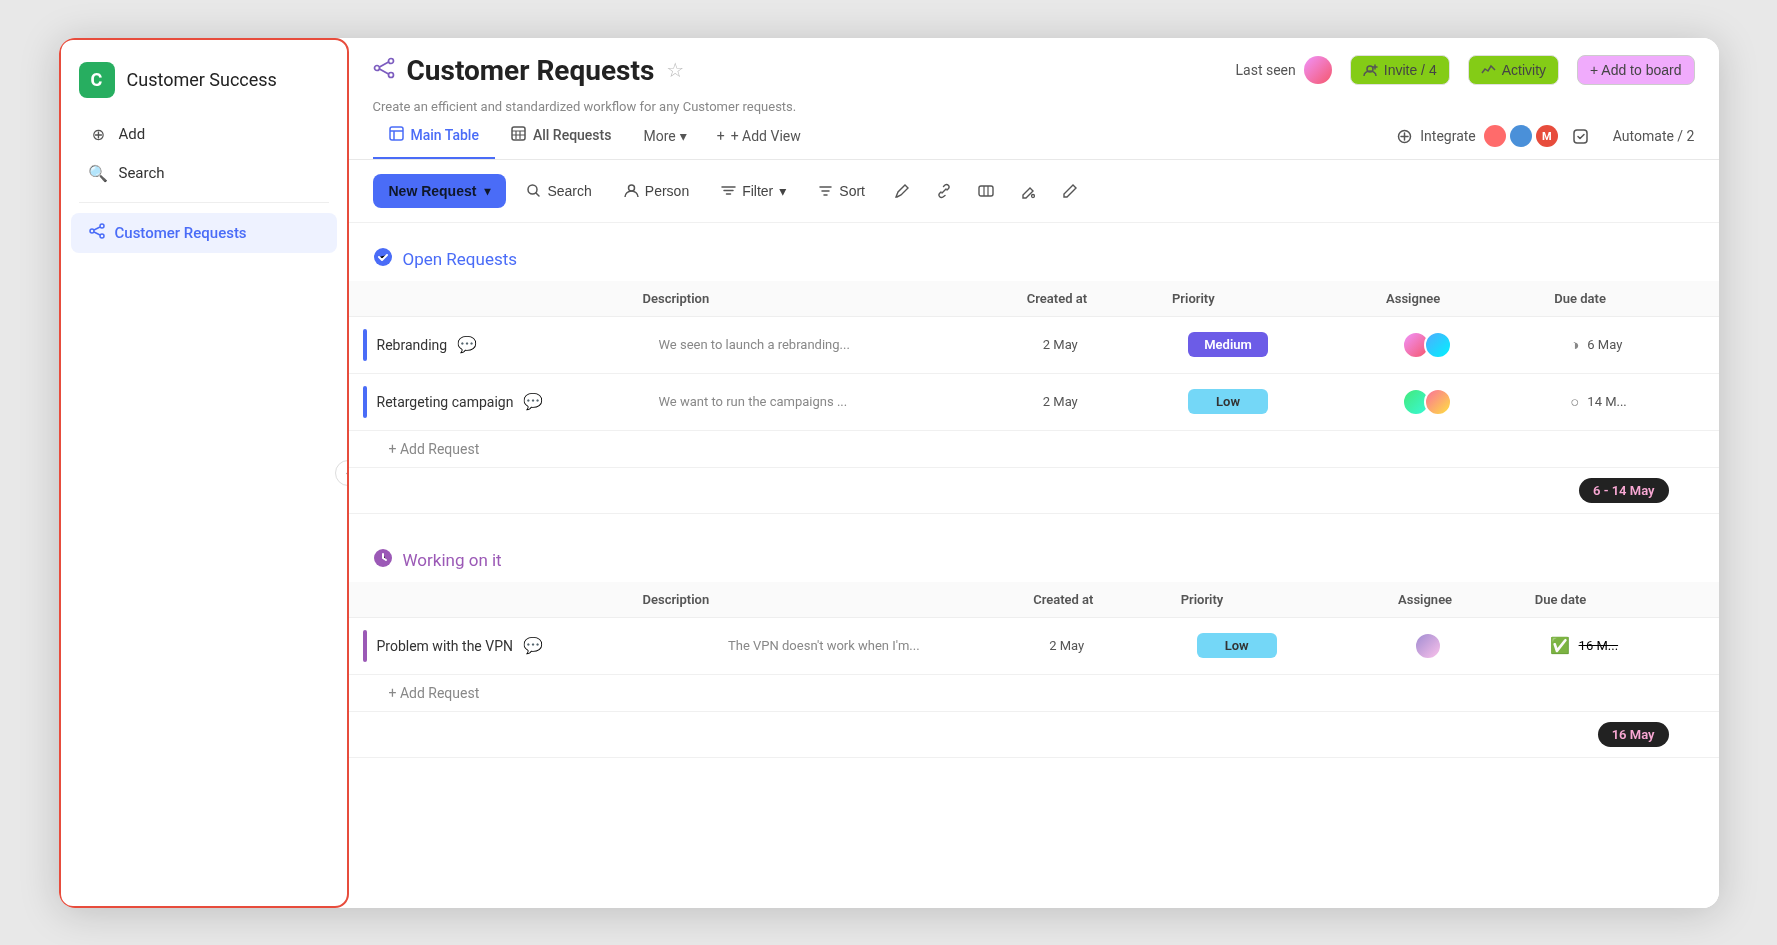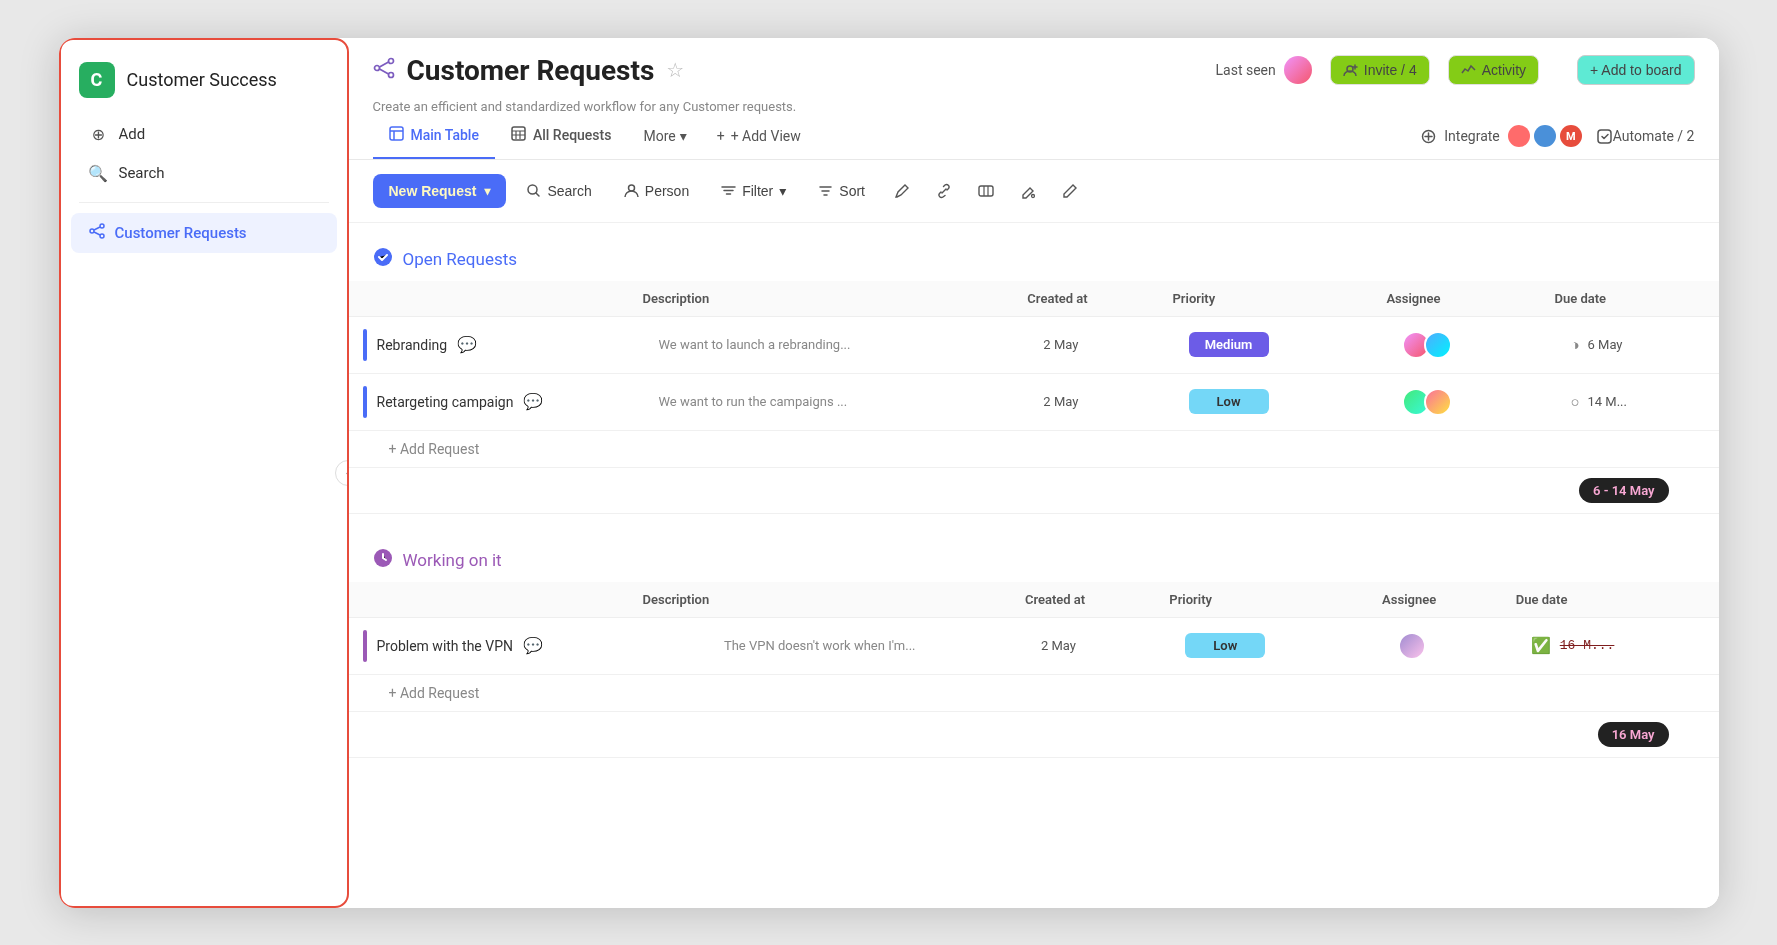--- a/index.html
+++ b/index.html
@@ -177,22 +177,21 @@
       font-size: 14px;
       cursor: pointer;
       padding: 6px 12px;
       border-radius: 8px;
       border: 1.5px solid #e0e0e0;
       background: #84cc16;
       font-weight: 500;
     }
     .top-bar-btn-primary {
       border: 1.5px solid #ccc;
-      background: #5eead4;
-      margin-left: 20px;
+      background: #f0abfc;
     }
     
     .tabs-bar {
       display: flex;
       align-items: center;
       padding: 0 24px;
       gap: 0;
       border-bottom: 1px solid #e8e8e8;
     }
     .tab-item {
@@ -255,21 +254,21 @@
       border-radius: 50%;
       display: flex;
       align-items: center;
       justify-content: center;
       font-size: 11px;
       font-weight: 700;
     }
     .automate-btn {
       display: flex;
       align-items: center;
-      gap: 0;
+      gap: 24px;
       font-size: 14px;
       color: #555;
       cursor: pointer;
     }
     
     .page-subtitle {
       padding: 6px 24px 0 24px;
       font-size: 13px;
       color: #888;
     }
@@ -279,21 +278,21 @@
       align-items: center;
       gap: 8px;
       padding: 14px 24px;
       border-bottom: 1px solid #f0f0f0;
     }
     .btn-new-request {
       display: flex;
       align-items: center;
       gap: 8px;
       background: #4a6cf7;
-      color: #fef9c3;
+      color: #0f172a;
       border: none;
       border-radius: 8px;
       padding: 9px 16px;
       font-size: 14px;
       font-weight: 600;
       cursor: pointer;
     }
     .btn-new-request .chevron { font-size: 12px; }
     .toolbar-btn {
       display: flex;
@@ -433,21 +432,21 @@
       border-radius: 20px;
       padding: 5px 14px;
       font-size: 13px;
       font-weight: 600;
       float: right;
       margin-right: 20px;
     }
     .date-range-row td {
       padding: 8px 14px;
     }
-    .strikethrough { text-decoration: line-through; color: #7f1d1d; font-family: Liberation Mono, monospace; }
+    .strikethrough { text-decoration: line-through; color: #000000; }
     .completed-icon { color: #27ae60; font-size: 16px; }
     
     .av1 { background: linear-gradient(135deg, #f093fb 0%, #f5576c 100%); }
     .av2 { background: linear-gradient(135deg, #4facfe 0%, #00f2fe 100%); }
     .av3 { background: linear-gradient(135deg, #43e97b 0%, #38f9d7 100%); }
     .av4 { background: linear-gradient(135deg, #fa709a 0%, #fee140 100%); }
     .av5 { background: linear-gradient(135deg, #a18cd1 0%, #fbc2eb 100%); }
     .top-bar-row1 {
       display: flex;
       align-items: center;
@@ -669,21 +668,21 @@
           <tbody>
 
             <tr>
               <td>
                 <div class="row-name-cell">
                   <div class="color-bar blue"></div>
                   <span>Rebranding</span>
                   <span class="comment-icon">💬</span>
                 </div>
               </td>
-              <td style="color:#888;font-size:13px;">We want to launch a rebranding...</td>
+              <td style="color:#888;font-size:13px;">We seen to launch a rebranding...</td>
               <td style="color:#555; font-size:13px;">2 May</td>
               <td>
                 <span class="priority-badge priority-medium">Medium</span>
               </td>
               <td>
                 <div class="assignee-avatars">
                   <span class="assignee-avatar av1"></span>
                   <span class="assignee-avatar av2"></span>
                 </div>
               </td>

